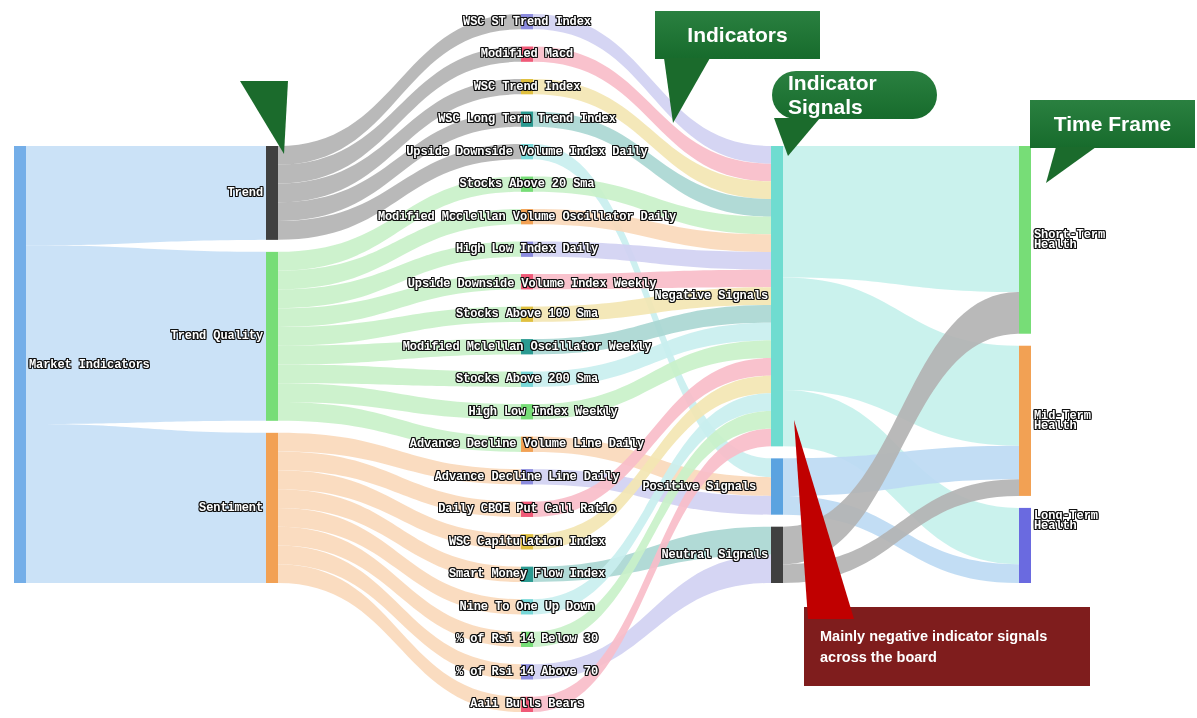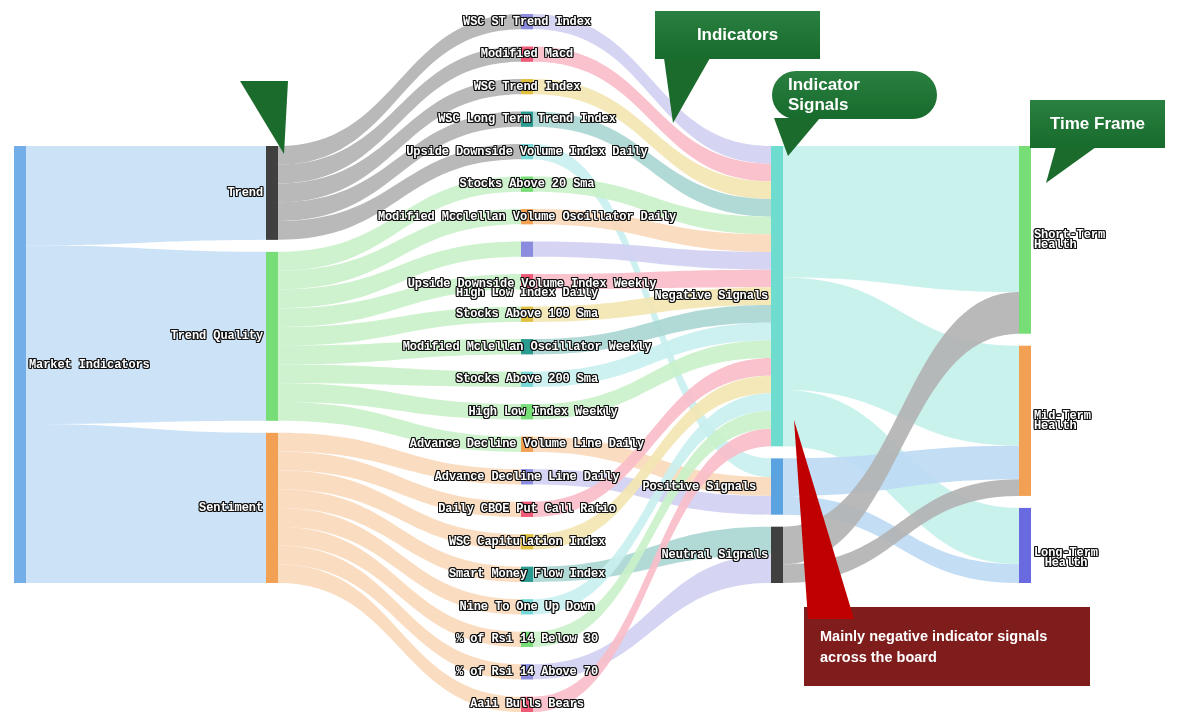--- a/index.html
+++ b/index.html
@@ -29,21 +29,21 @@
     box-sizing:border-box;
     color:#fff;
     font-family:"Liberation Sans",sans-serif;
     font-weight:bold;
     display:flex;
     align-items:center;
     justify-content:center;
   }
   .callout.green{
     background:linear-gradient(180deg,#2a8040 0%,#176b2c 100%);
-    font-size:17px;
+    font-size:21px;
     padding:0 16px;
   }
   .callout.red{
     background:#7f1d1d;
     font-size:14.5px;
     line-height:21px;
     justify-content:flex-start;
     align-items:center;
     padding:10px 16px;
     white-space:pre-line;
@@ -154,21 +154,21 @@
       <div class="nodelabel left" style="left: 263px; top: 192.932px; padding-left: 34px;">Trend</div>
       <div class="nodelabel left" style="left: 263px; top: 336.341px;">Trend Quality</div>
       <div class="nodelabel left" style="left: 263px; top: 507.909px;">Sentiment</div>
       <div class="nodelabel mid" style="left: 527px; top: 21.6545px;">WSC ST Trend Index</div>
       <div class="nodelabel mid" style="left: 527px; top: 54.1636px;">Modified Macd</div>
       <div class="nodelabel mid" style="left: 527px; top: 86.6727px;">WSC Trend Index</div>
       <div class="nodelabel mid" style="left: 527px; top: 119.182px;">WSC Long Term Trend Index</div>
       <div class="nodelabel mid" style="left: 527px; top: 151.691px;">Upside Downside Volume Index Daily</div>
       <div class="nodelabel mid" style="left: 527px; top: 184.2px;">Stocks Above 20 Sma</div>
       <div class="nodelabel mid" style="left: 527px; top: 216.709px;">Modified Mcclellan Volume Oscillator Daily</div>
-      <div class="nodelabel mid" style="left: 527px; top: 249.218px; margin-top: 44px;">High Low Index Daily</div>
+      <div class="nodelabel mid" style="left: 527px; top: 249.218px;">High Low Index Daily</div>
       <div class="nodelabel mid" style="left: 527px; top: 284px; padding-left: 10px;">Upside Downside Volume Index Weekly</div>
       <div class="nodelabel mid" style="left: 527px; top: 314.236px;">Stocks Above 100 Sma</div>
       <div class="nodelabel mid" style="left: 527px; top: 346.745px;">Modified Mclellan Oscillator Weekly</div>
       <div class="nodelabel mid" style="left: 527px; top: 379.255px;">Stocks Above 200 Sma</div>
       <div class="nodelabel mid" style="left: 527px; top: 411.764px; padding-left: 32px;">High Low Index Weekly</div>
       <div class="nodelabel mid" style="left: 527px; top: 444.273px;">Advance Decline Volume Line Daily</div>
       <div class="nodelabel mid" style="left: 527px; top: 476.782px;">Advance Decline Line Daily</div>
       <div class="nodelabel mid" style="left: 527px; top: 509.291px;">Daily CBOE Put Call Ratio</div>
       <div class="nodelabel mid" style="left: 527px; top: 541.8px;">WSC Capitulation Index</div>
       <div class="nodelabel mid" style="left: 527px; top: 574.309px;">Smart Money Flow Index</div>
@@ -176,21 +176,21 @@
       <div class="nodelabel mid" style="left: 527px; top: 639.327px;">% of Rsi 14 Below 30</div>
       <div class="nodelabel mid" style="left: 527px; top: 671.836px;">% of Rsi 14 Above 70</div>
       <div class="nodelabel mid" style="left: 527px; top: 704.345px;">Aaii Bulls Bears</div>
       <div class="nodelabel left" style="left: 768px; top: 296.182px;">Negative Signals</div>
       <div class="nodelabel left" style="left: 756px; top: 486.523px; text-align: center;">Positive Signals</div>
       <div class="nodelabel left" style="left: 768px; top: 554.841px;">Neutral Signals</div>
       <div class="nodelabel right" style="left: 1034px; top: 239.864px;">Short-Term
 Health</div>
       <div class="nodelabel right" style="left: 1034px; top: 420.818px;">Mid-Term
 Health</div>
-      <div class="nodelabel right" style="left: 1034px; top: 558px; text-align: center;">Long-Term
+      <div class="nodelabel right" style="left: 1034px; top: 521px;">Long-Term
 Health</div>
     </div>
 
   <svg class="tailsvg" style="left:240px;top:81px;width:70px;height:75px;">
     <polygon points="0,0 48,0 44,73" fill="#1b6b2c"></polygon>
   </svg>
 
   <div class="callout green" style="left:655px;top:11px;width:165px;height:48px;">
     <span>Indicators</span>
   </div>
@@ -198,21 +198,21 @@
     <polygon points="9,0 55,0 18,65" fill="#1b6b2c"></polygon>
   </svg>
 
   <div class="callout green" style="left:772px;top:71px;width:165px;height:48px;border-radius:24px;">
     <span>Indicator Signals</span>
   </div>
   <svg class="tailsvg" style="left:772px;top:118px;width:80px;height:42px;">
     <polygon points="2,0 48,0 16,38" fill="#1b6b2c"></polygon>
   </svg>
 
-  <div class="callout green" style="left:1030px;top:100px;width:135px;height:48px;">
+  <div class="callout green" style="left:1030px;top:100px;width:165px;height:48px;">
     <span>Time Frame</span>
   </div>
   <svg class="tailsvg" style="left:1030px;top:147px;width:80px;height:40px;">
     <polygon points="26,0 66,0 16,36" fill="#1b6b2c"></polygon>
   </svg>
 
   <div class="callout red" style="left:804px;top:607px;width:286px;height:79px;">
     <span>Mainly negative indicator signals
 across the board</span>
   </div>

